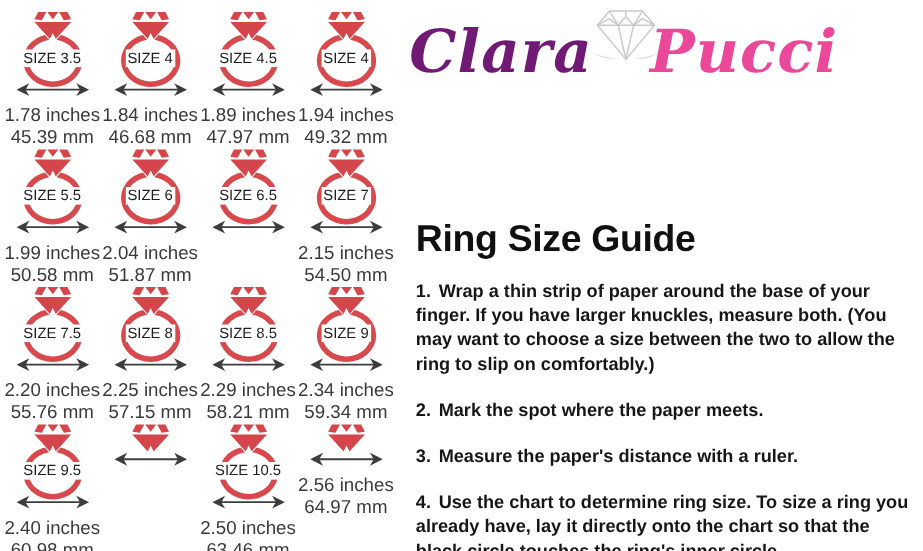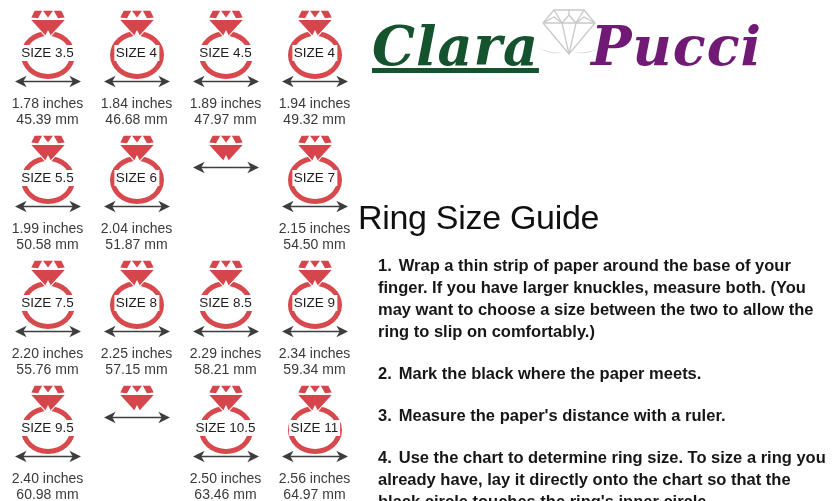--- a/index.html
+++ b/index.html
@@ -36,40 +36,40 @@
     background: #ffffff;
     padding: 0 2px;
     white-space: nowrap;
     font-size: 13.5px; color: #1e1e1e;
     line-height: 1.2;
   }
   .arrow { margin-top: -4px; flex: 0 0 auto; }
   .meas {
     margin-top: 7px;
     text-align: center;
-    font-size: 14px; line-height: 1.17; color: #3a3a3a;
+    font-size: 17px; line-height: 1.17; color: #3a3a3a;
   }
 
   
   .brand { position: absolute; left: 372px; top: 0; width: 420px; height: 115px; }
   .brand-diamond { position: absolute; left: 163px; top: 6px; }
   .brand-text {
     position: absolute; left: 0; top: 14px;
     font-family: "DejaVu Serif", serif;
     font-style: italic; font-weight: bold;
     font-size: 54px; letter-spacing: 1px;
     white-space: nowrap;
   }
-  .brand-clara { color: #14532d; text-decoration: underline; }
-  .brand-pucci { color: #701a75; margin-left: 52px; }
+  .brand-clara { color: #701a75; }
+  .brand-pucci { color: #ec4899; margin-left: 52px; }
 
   
   .guide-title {
-    position: absolute; left: 358px; top: 198px;
-    font-size: 34px; font-weight: 400; color: #101010;
+    position: absolute; left: 378px; top: 198px;
+    font-size: 34px; font-weight: 700; color: #101010;
     letter-spacing: -0.3px;
   }
   .instructions {
     position: absolute; left: 378px; top: 254px;
     width: 456px;
     font-size: 16.5px; line-height: 22px; color: #161616;
   }
   .instructions p { margin: 0 0 20px 0; font-weight: bold; }
   .instr-num { margin-right: 7px; }
 </style>
@@ -213,20 +213,23 @@
       </div>
       <div class="cell">
         <svg class="gem" width="38" height="30" viewBox="0 0 44 36">
           <polygon points="22,36 0,11 5,-1 39,-1 44,11" fill="#ffffff"></polygon>
           <polygon points="2,9 6,1 15,1 10,10" fill="#d4464b"></polygon>
           <polygon points="16,1 28,1 22,9" fill="#d4464b"></polygon>
           <polygon points="42,9 38,1 29,1 34,10" fill="#d4464b"></polygon>
           <polygon points="2,12 42,12 22,34" fill="#d4464b"></polygon>
           <polygon points="16,36 28,36 22,24" fill="#ffffff"></polygon>
         </svg>
+        <div class="band">
+          <span class="size-label">SIZE 6.5</span>
+        </div>
         <svg class="arrow" width="66" height="13" viewBox="0 0 68 13">
           <line x1="7" y1="6.5" x2="61" y2="6.5" stroke="#3d3d3d" stroke-width="1.8"></line>
           <polygon points="0,6.5 12,0.5 8.5,6.5 12,12.5" fill="#3d3d3d"></polygon>
           <polygon points="68,6.5 56,0.5 59.5,6.5 56,12.5" fill="#3d3d3d"></polygon>
         </svg>
       </div>
       <div class="cell">
         <svg class="gem" width="38" height="30" viewBox="0 0 44 36">
           <polygon points="22,36 0,11 5,-1 39,-1 44,11" fill="#ffffff"></polygon>
           <polygon points="2,9 6,1 15,1 10,10" fill="#d4464b"></polygon>
@@ -397,23 +400,20 @@
       </div>
       <div class="cell">
         <svg class="gem" width="38" height="30" viewBox="0 0 44 36">
           <polygon points="22,36 0,11 5,-1 39,-1 44,11" fill="#ffffff"></polygon>
           <polygon points="2,9 6,1 15,1 10,10" fill="#d4464b"></polygon>
           <polygon points="16,1 28,1 22,9" fill="#d4464b"></polygon>
           <polygon points="42,9 38,1 29,1 34,10" fill="#d4464b"></polygon>
           <polygon points="2,12 42,12 22,34" fill="#d4464b"></polygon>
           <polygon points="16,36 28,36 22,24" fill="#ffffff"></polygon>
         </svg>
-        <div class="band">
-          <span class="size-label">SIZE 11</span>
-        </div>
         <svg class="arrow" width="66" height="13" viewBox="0 0 68 13">
           <line x1="7" y1="6.5" x2="61" y2="6.5" stroke="#3d3d3d" stroke-width="1.8"></line>
           <polygon points="0,6.5 12,0.5 8.5,6.5 12,12.5" fill="#3d3d3d"></polygon>
           <polygon points="68,6.5 56,0.5 59.5,6.5 56,12.5" fill="#3d3d3d"></polygon>
         </svg>
         <div class="meas">
           <div>2.56 inches</div>
           <div>64.97 mm</div>
         </div>
       </div>
@@ -433,18 +433,18 @@
     </svg>
     <div class="brand-text">
       <span class="brand-clara">Clara</span><span class="brand-pucci">Pucci</span>
     </div>
   </div>
 
   <div class="guide-title">Ring Size Guide</div>
 
   <div class="instructions">
     <p><span class="instr-num">1.</span><span>Wrap a thin strip of paper around the base of your finger. If you have larger knuckles, measure both. (You may want to choose a size between the two to allow the ring to slip on comfortably.)</span></p>
-    <p><span class="instr-num">2.</span><span>Mark the black where the paper meets.</span></p>
+    <p><span class="instr-num">2.</span><span>Mark the spot where the paper meets.</span></p>
     <p><span class="instr-num">3.</span><span>Measure the paper's distance with a ruler.</span></p>
     <p><span class="instr-num">4.</span><span>Use the chart to determine ring size. To size a ring you already have, lay it directly onto the chart so that the black circle touches the ring's inner circle.</span></p>
   </div>
 
 </div>
 
 </body></html>

